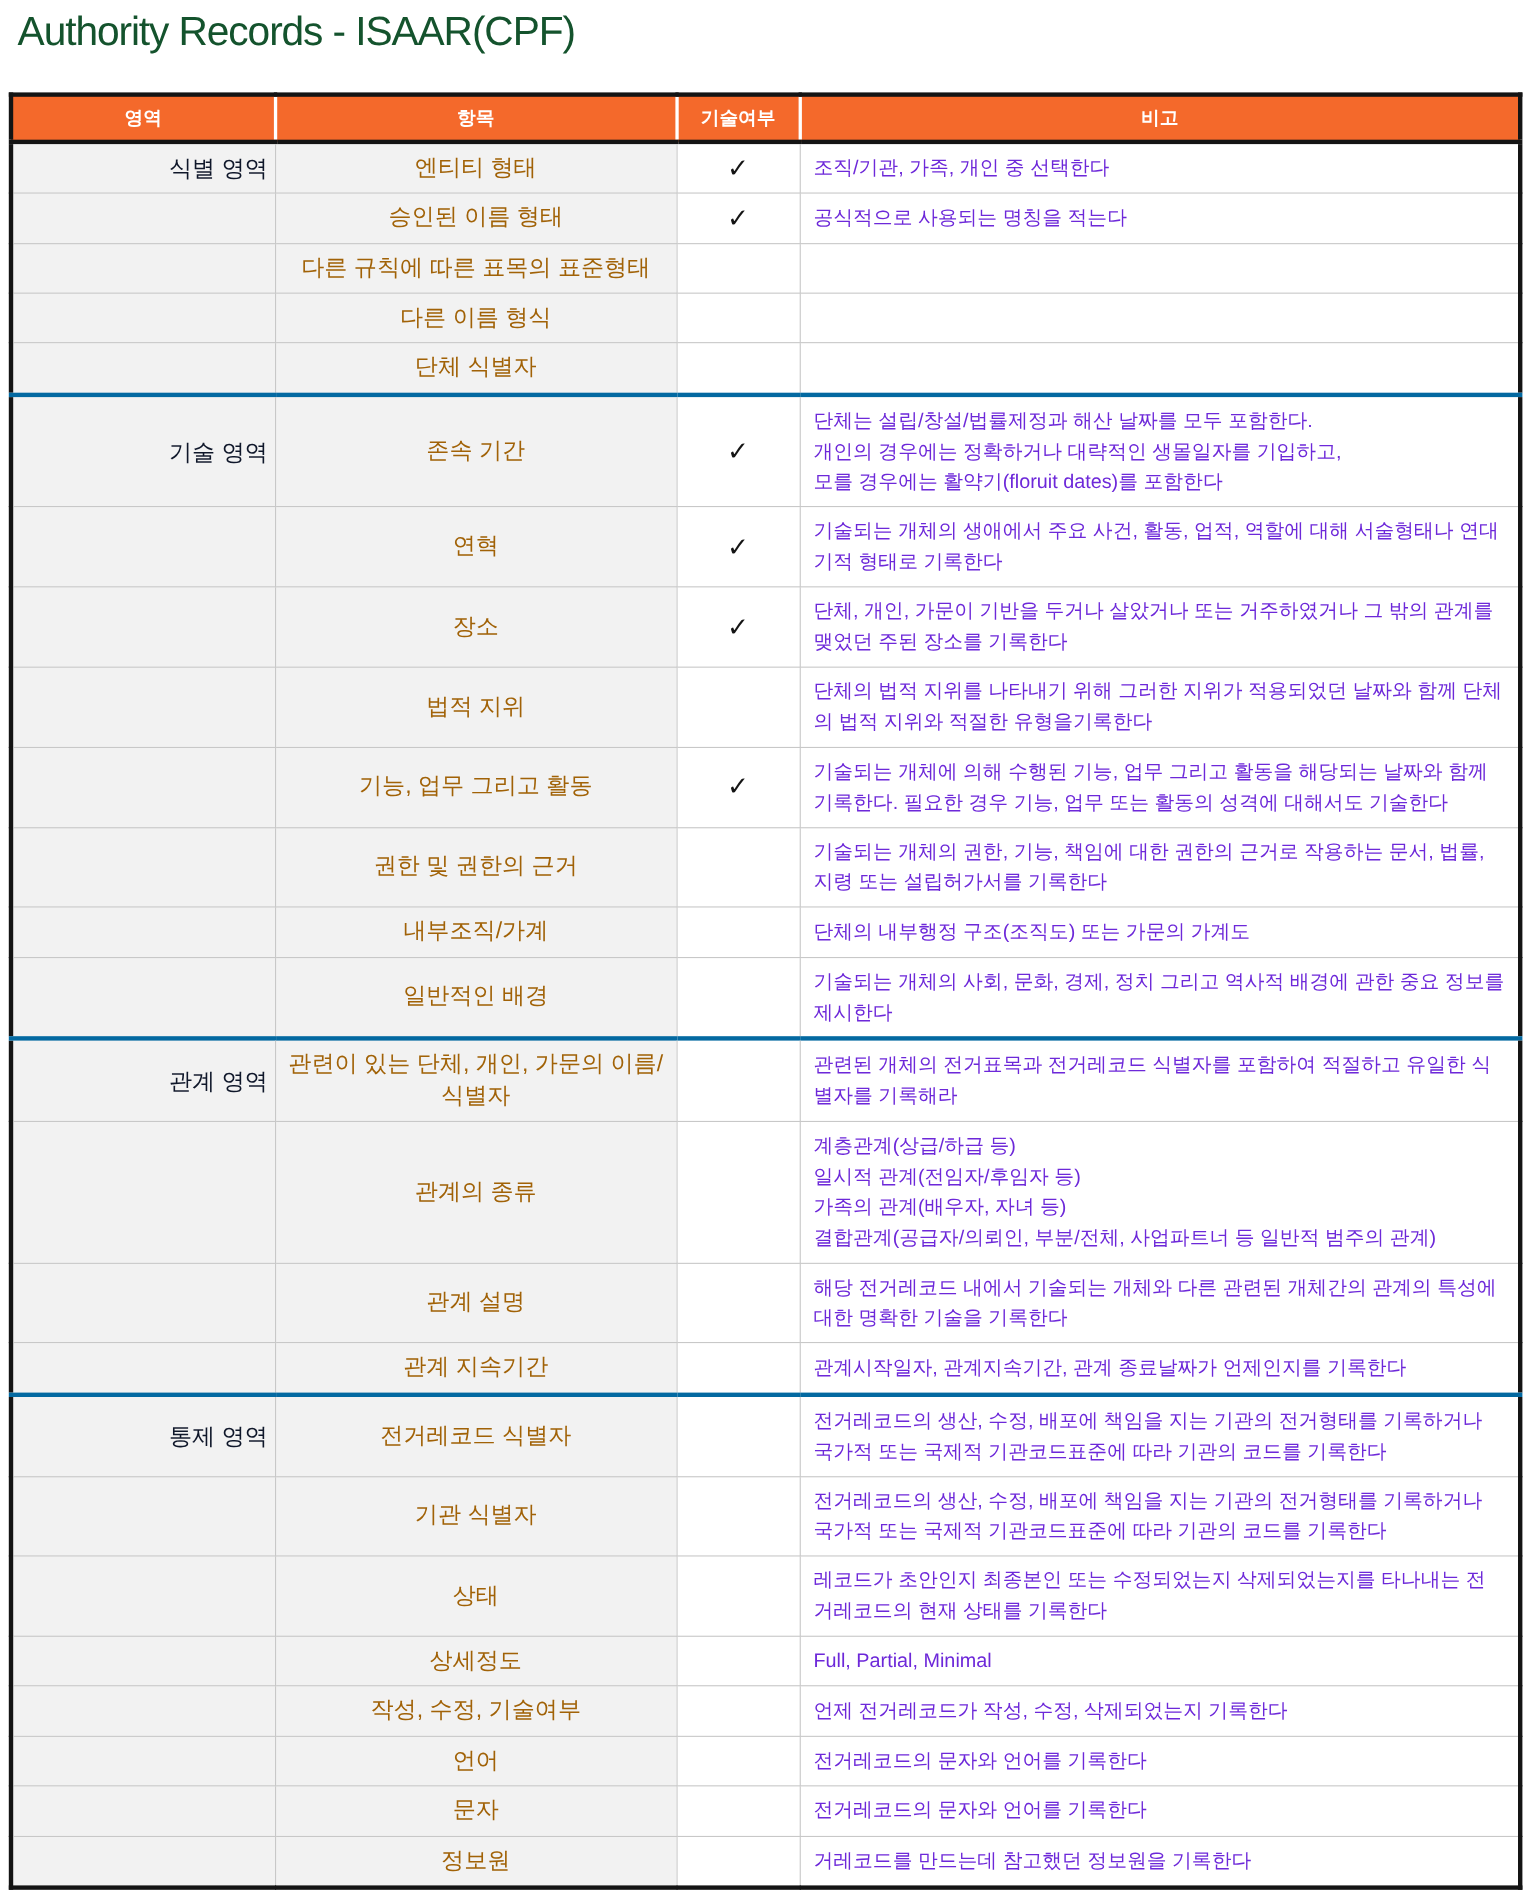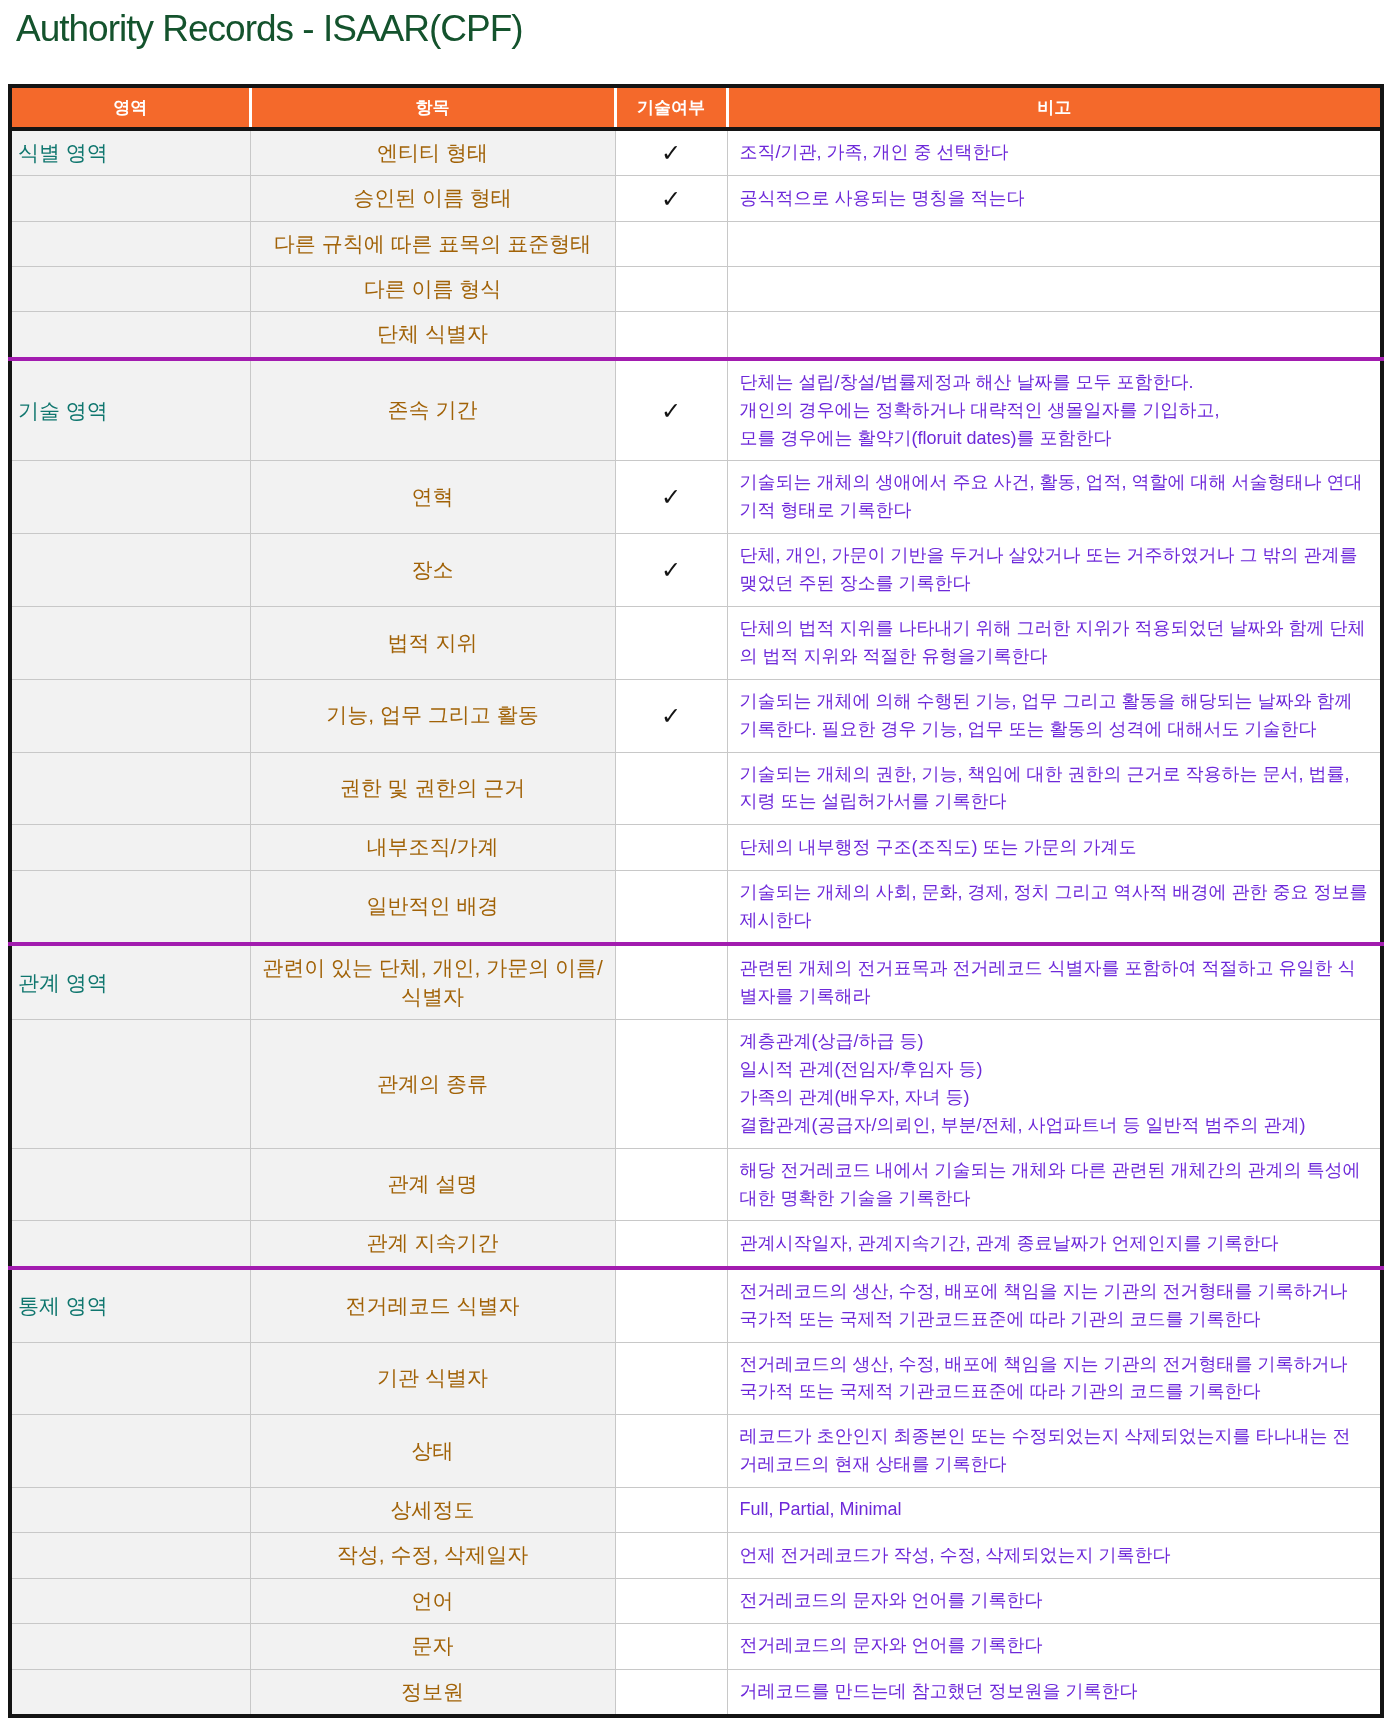--- a/index.html
+++ b/index.html
@@ -37,27 +37,27 @@
     text-align: center;
     padding: 8px 4px;
     border-left: 3px solid #ffffff;
     border-bottom: 4px solid #141414;
   }
   thead th:first-child { border-left: none; }
   tbody td {
     border: 1px solid #c8c8c8;
     vertical-align: middle;
   }
-  tbody tr.section-start td { border-top: 4px solid #a21caf; }
+  tbody tr.section-start td { border-top: 4px solid #0369a1; }
   td.area {
     background: #F2F2F2;
-    text-align: left;
+    text-align: right;
     font-size: 21px;
     padding: 8px 6px;
-    color: #0f766e;
+    color: #0f172a;
   }
   td.item {
     background: #F2F2F2;
     text-align: center;
     font-size: 21px;
     padding: 8px 10px;
     line-height: 1.35;
     color: #a16207;
   }
   td.check {
@@ -223,21 +223,21 @@
         <td class="note">레코드가 초안인지 최종본인 또는 수정되었는지 삭제되었는지를 타나내는 전거레코드의 현재 상태를 기록한다</td>
       </tr>
       <tr>
         <td class="area"></td>
         <td class="item">상세정도</td>
         <td class="check"></td>
         <td class="note">Full, Partial, Minimal</td>
       </tr>
       <tr>
         <td class="area"></td>
-        <td class="item">작성, 수정, 삭제일자</td>
+        <td class="item">작성, 수정, 기술여부</td>
         <td class="check"></td>
         <td class="note">언제 전거레코드가 작성, 수정, 삭제되었는지 기록한다</td>
       </tr>
       <tr>
         <td class="area"></td>
         <td class="item">언어</td>
         <td class="check"></td>
         <td class="note">전거레코드의 문자와 언어를 기록한다</td>
       </tr>
       <tr>

